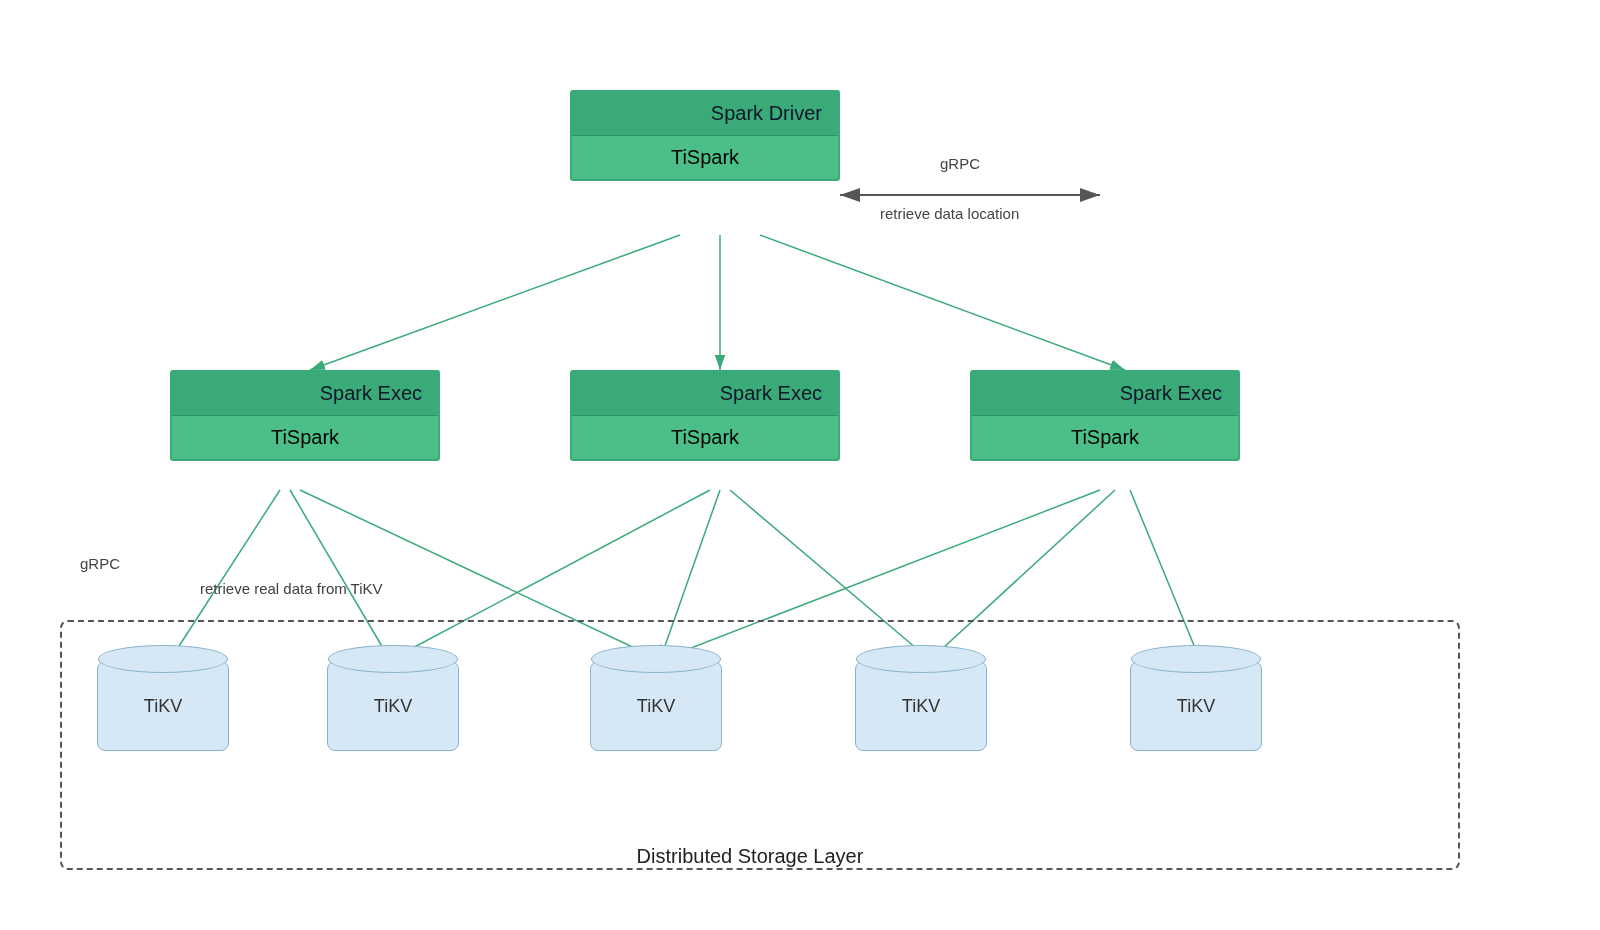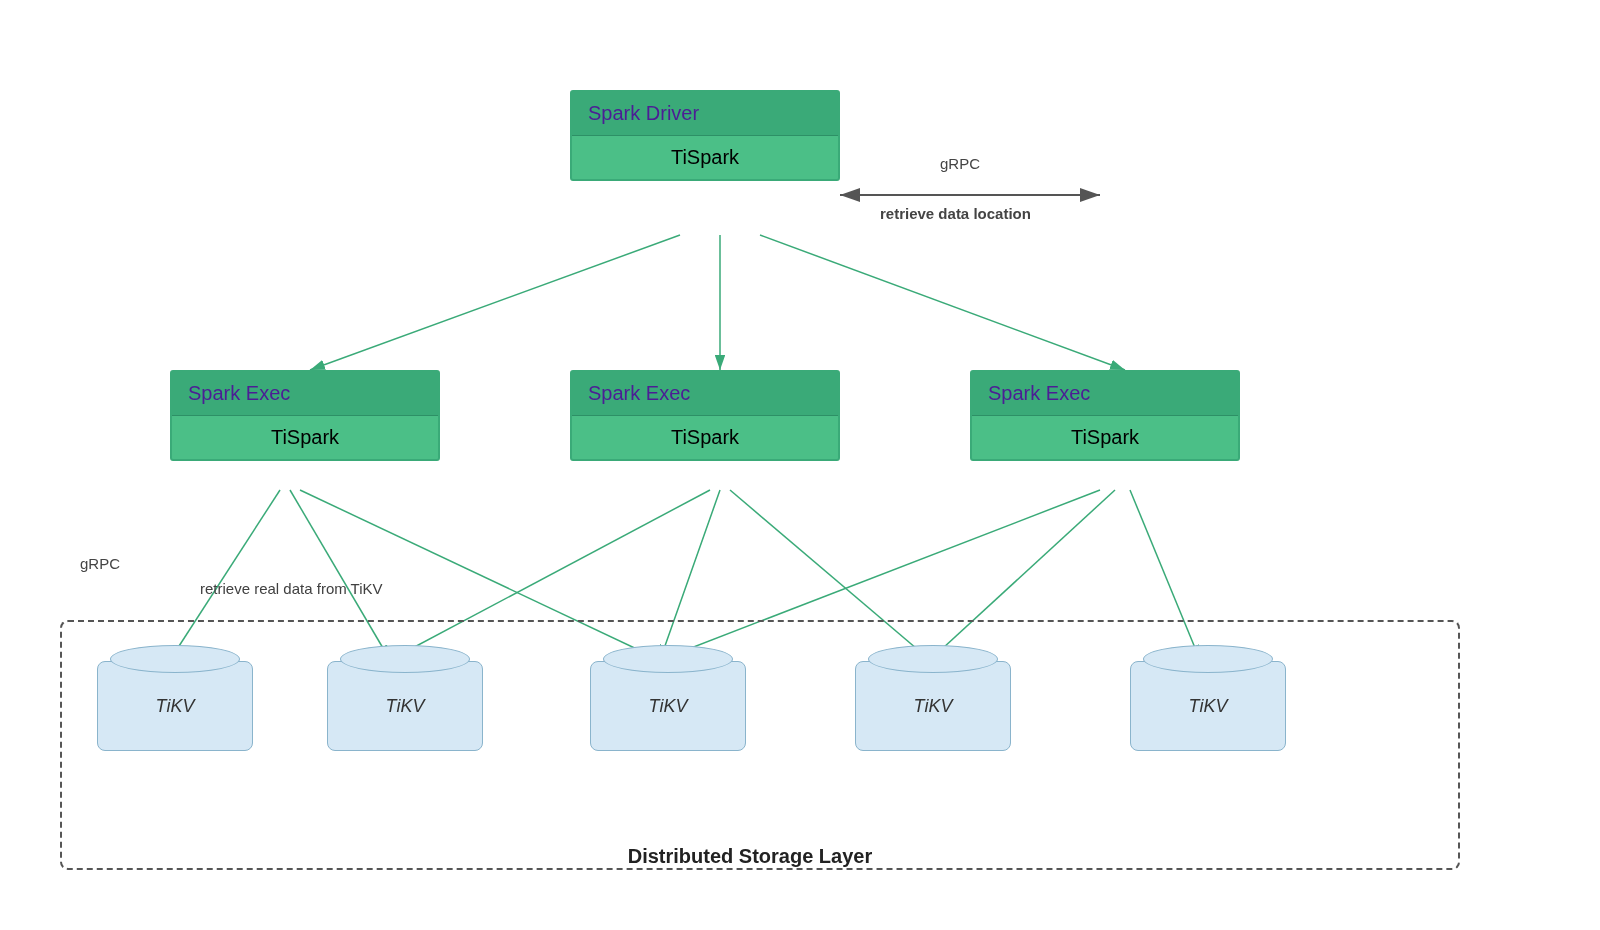--- a/index.html
+++ b/index.html
@@ -25,55 +25,54 @@
     }
     .node-box {
       position: absolute;
       border: 2px solid #3aaa78;
       background: #3aaa78;
       border-radius: 3px;
       overflow: hidden;
     }
     .node-top {
       background: #3aaa78;
-      color: #4c1d95;
+      color: #0f172a;
       font-size: 20px;
       font-weight: 400;
-      text-align: left;
+      text-align: right;
       padding: 10px 16px;
       border-bottom: 1px solid #2d9066;
     }
     .node-bottom {
       background: #4bbf87;
       color: #000;
       font-size: 20px;
       font-weight: 400;
       text-align: center;
       padding: 10px 30px;
     }
     .tikv-cylinder {
       position: absolute;
       display: flex;
       flex-direction: column;
       align-items: center;
     }
     .tikv-body {
-      width: 156px;
+      width: 132px;
       height: 90px;
       background: #d6e8f5;
       border: 1.5px solid #8ab4cc;
       border-radius: 8px;
       display: flex;
       align-items: center;
       justify-content: center;
       font-size: 18px;
       color: #333;
       position: relative;
       margin-top: -12px;
-      font-style: italic;
     }
     .tikv-top-ellipse {
       width: 130px;
       height: 28px;
       background: #d6e8f5;
       border: 1.5px solid #8ab4cc;
       border-radius: 50%;
       position: relative;
       z-index: 1;
     }
@@ -90,21 +89,21 @@
       border-radius: 8px;
     }
     .label-text {
       position: absolute;
       font-size: 15px;
       color: #444;
     }
     .bold-label {
       position: absolute;
       font-size: 20px;
-      font-weight: bold;
+      font-weight: normal;
       color: #222;
       text-align: center;
     }
   </style>
 </head>
 <body>
 
 <div id="canvas">
 
   <svg id="diagram-svg">
@@ -161,21 +160,21 @@
   </div>
 
   <div class="node-box" style="left: 970px; top: 370px; width: 270px;">
     <div class="node-top">Spark Exec</div>
     <div class="node-bottom">TiSpark</div>
   </div>
 
 
   <div class="label-text" style="left: 940px; top: 155px; font-size: 15px; color: #444;">gRPC</div>
 
-  <div class="label-text" style="left: 880px; top: 205px; font-size: 15px; color: #444; font-weight: bold;">retrieve data location</div>
+  <div class="label-text" style="left: 880px; top: 205px; font-size: 15px; color: #444;">retrieve data location</div>
 
   <div class="label-text" style="left: 80px; top: 555px; font-size: 15px; color: #444;">gRPC</div>
 
   <div class="label-text" style="left: 200px; top: 580px; font-size: 15px; color: #404040;">retrieve real data from TiKV</div>
 
   <div class="dashed-box" style="left: 60px; top: 620px; width: 1400px; height: 250px;">
   </div>
 
   <div class="tikv-cylinder" style="left: 97px; top: 645px;">
     <div class="tikv-top-ellipse"></div>

